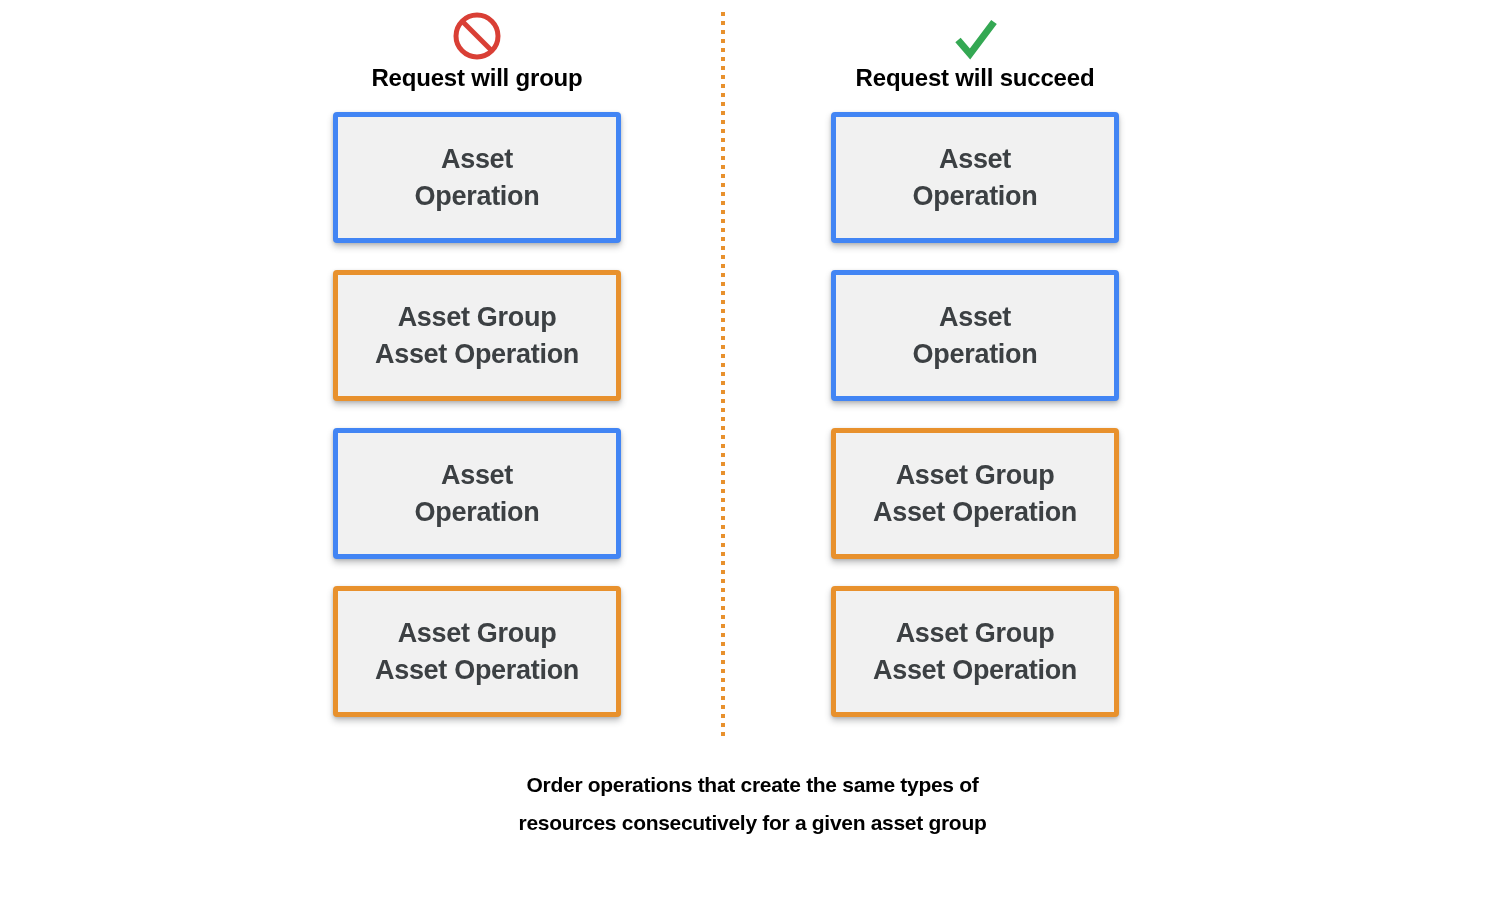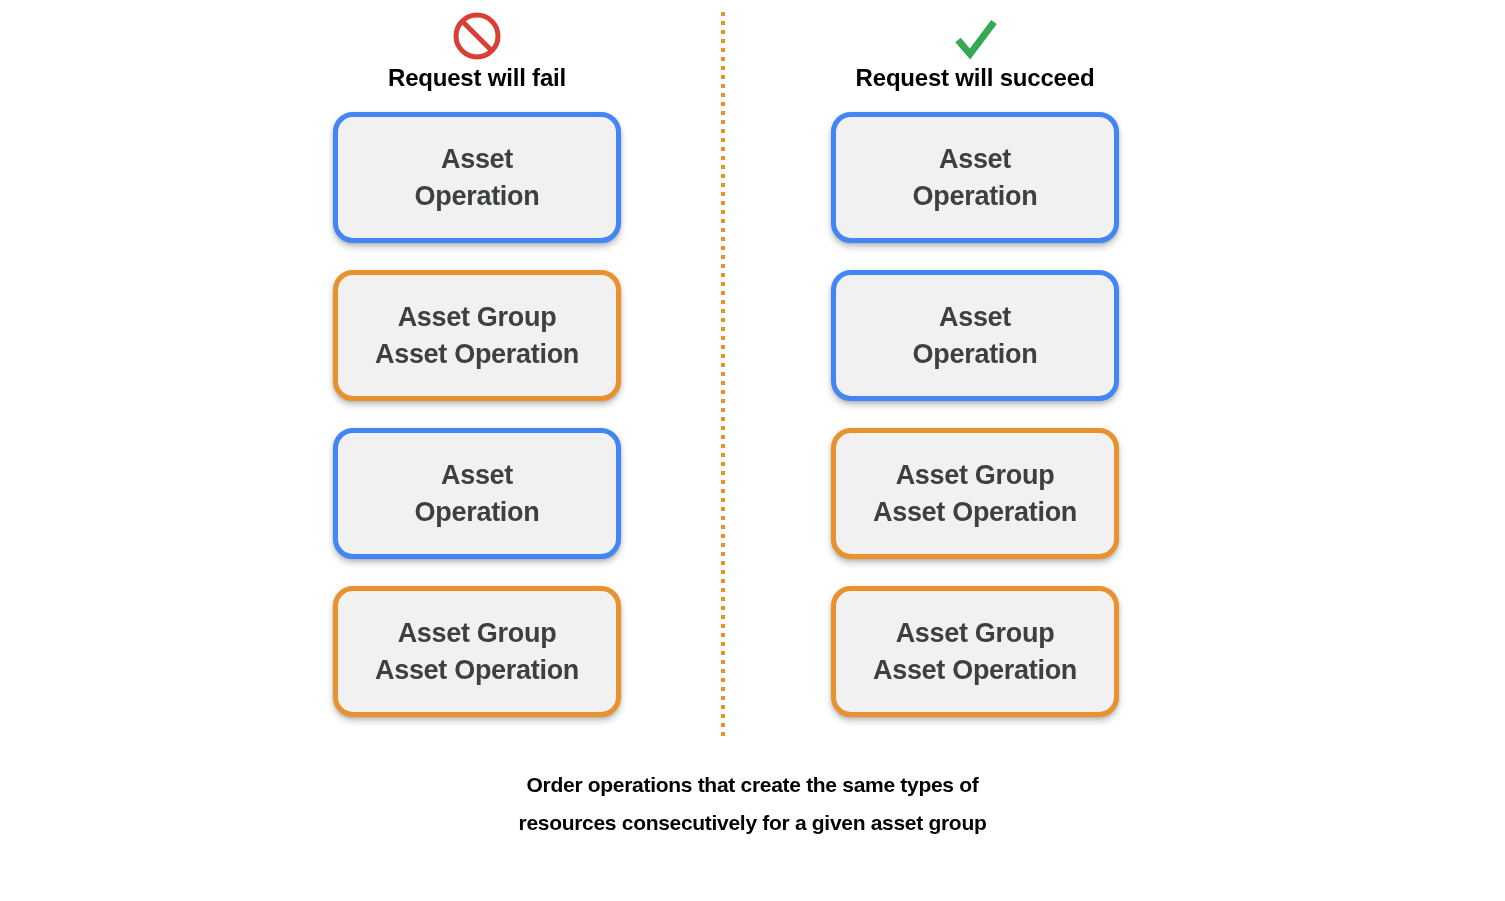--- a/index.html
+++ b/index.html
@@ -78,21 +78,21 @@
     position: absolute;
     top: 112px;
     left: 36px;
     width: 288px;
   }
   .op-box {
     box-sizing: border-box;
     width: 288px;
     height: 131px;
     margin-bottom: 27px;
-    border-radius: 20px;
+    border-radius: 4px;
     border: 5px solid #4285F4;
     background: #F1F1F1;
     box-shadow: 0 4px 6px rgba(60,64,67,0.30), 0 1px 3px rgba(60,64,67,0.18);
     display: flex;
     align-items: center;
     justify-content: center;
     text-align: center;
   }
   .op-box.blue   { border-color: #4285F4; }
   .op-box.orange { border-color: #E8912D; }
@@ -128,21 +128,21 @@
 <div class="diagram">
 
   <div class="divider"></div>
 
   <div class="column left">
     <div class="col-header">
       <svg class="status-icon" viewBox="0 0 60 52" xmlns="http://www.w3.org/2000/svg">
         <circle cx="30" cy="26" r="21" fill="none" stroke="#D93F35" stroke-width="5"></circle>
         <line x1="15.5" y1="11.5" x2="44.5" y2="40.5" stroke="#D93F35" stroke-width="5" stroke-linecap="butt"></line>
       </svg>
-      <span class="col-header-label">Request will fail</span>
+      <span class="col-header-label">Request will group</span>
     </div>
 
     <div class="box-stack">
       <div class="op-box blue">
         <span class="op-box-text">Asset
 Operation</span>
       </div>
       <div class="op-box orange">
         <span class="op-box-text">Asset Group
 Asset Operation</span>

